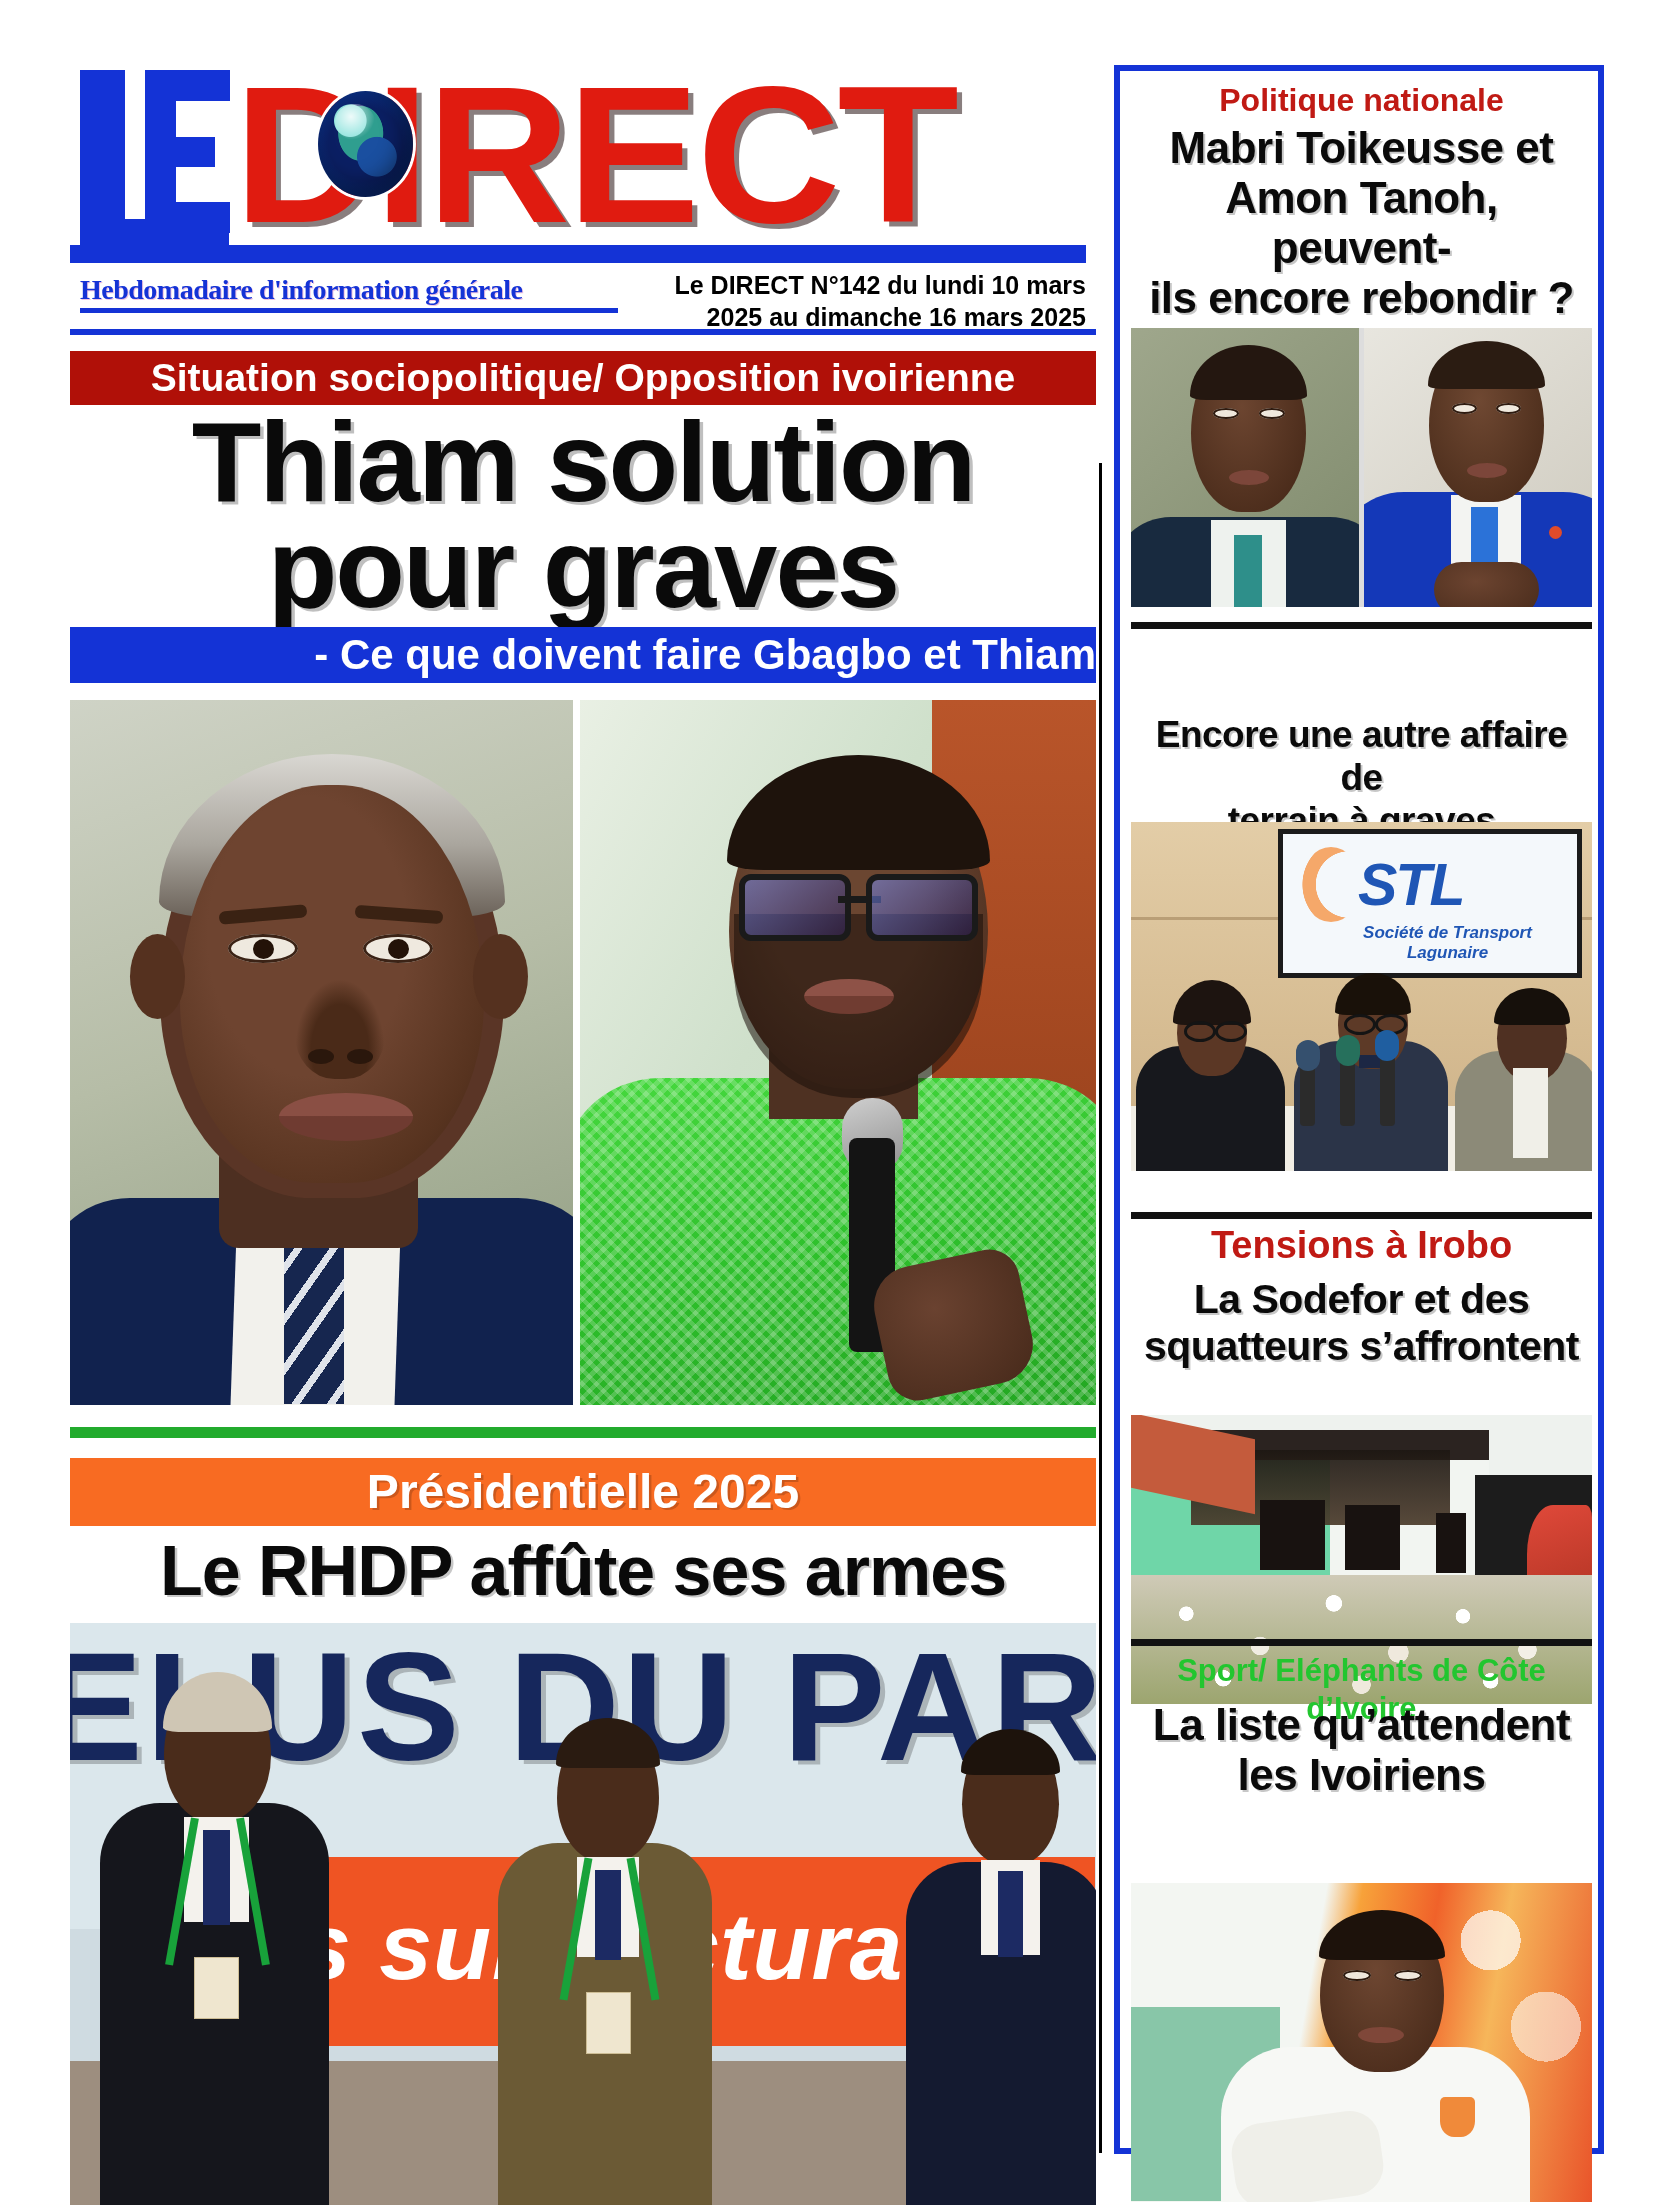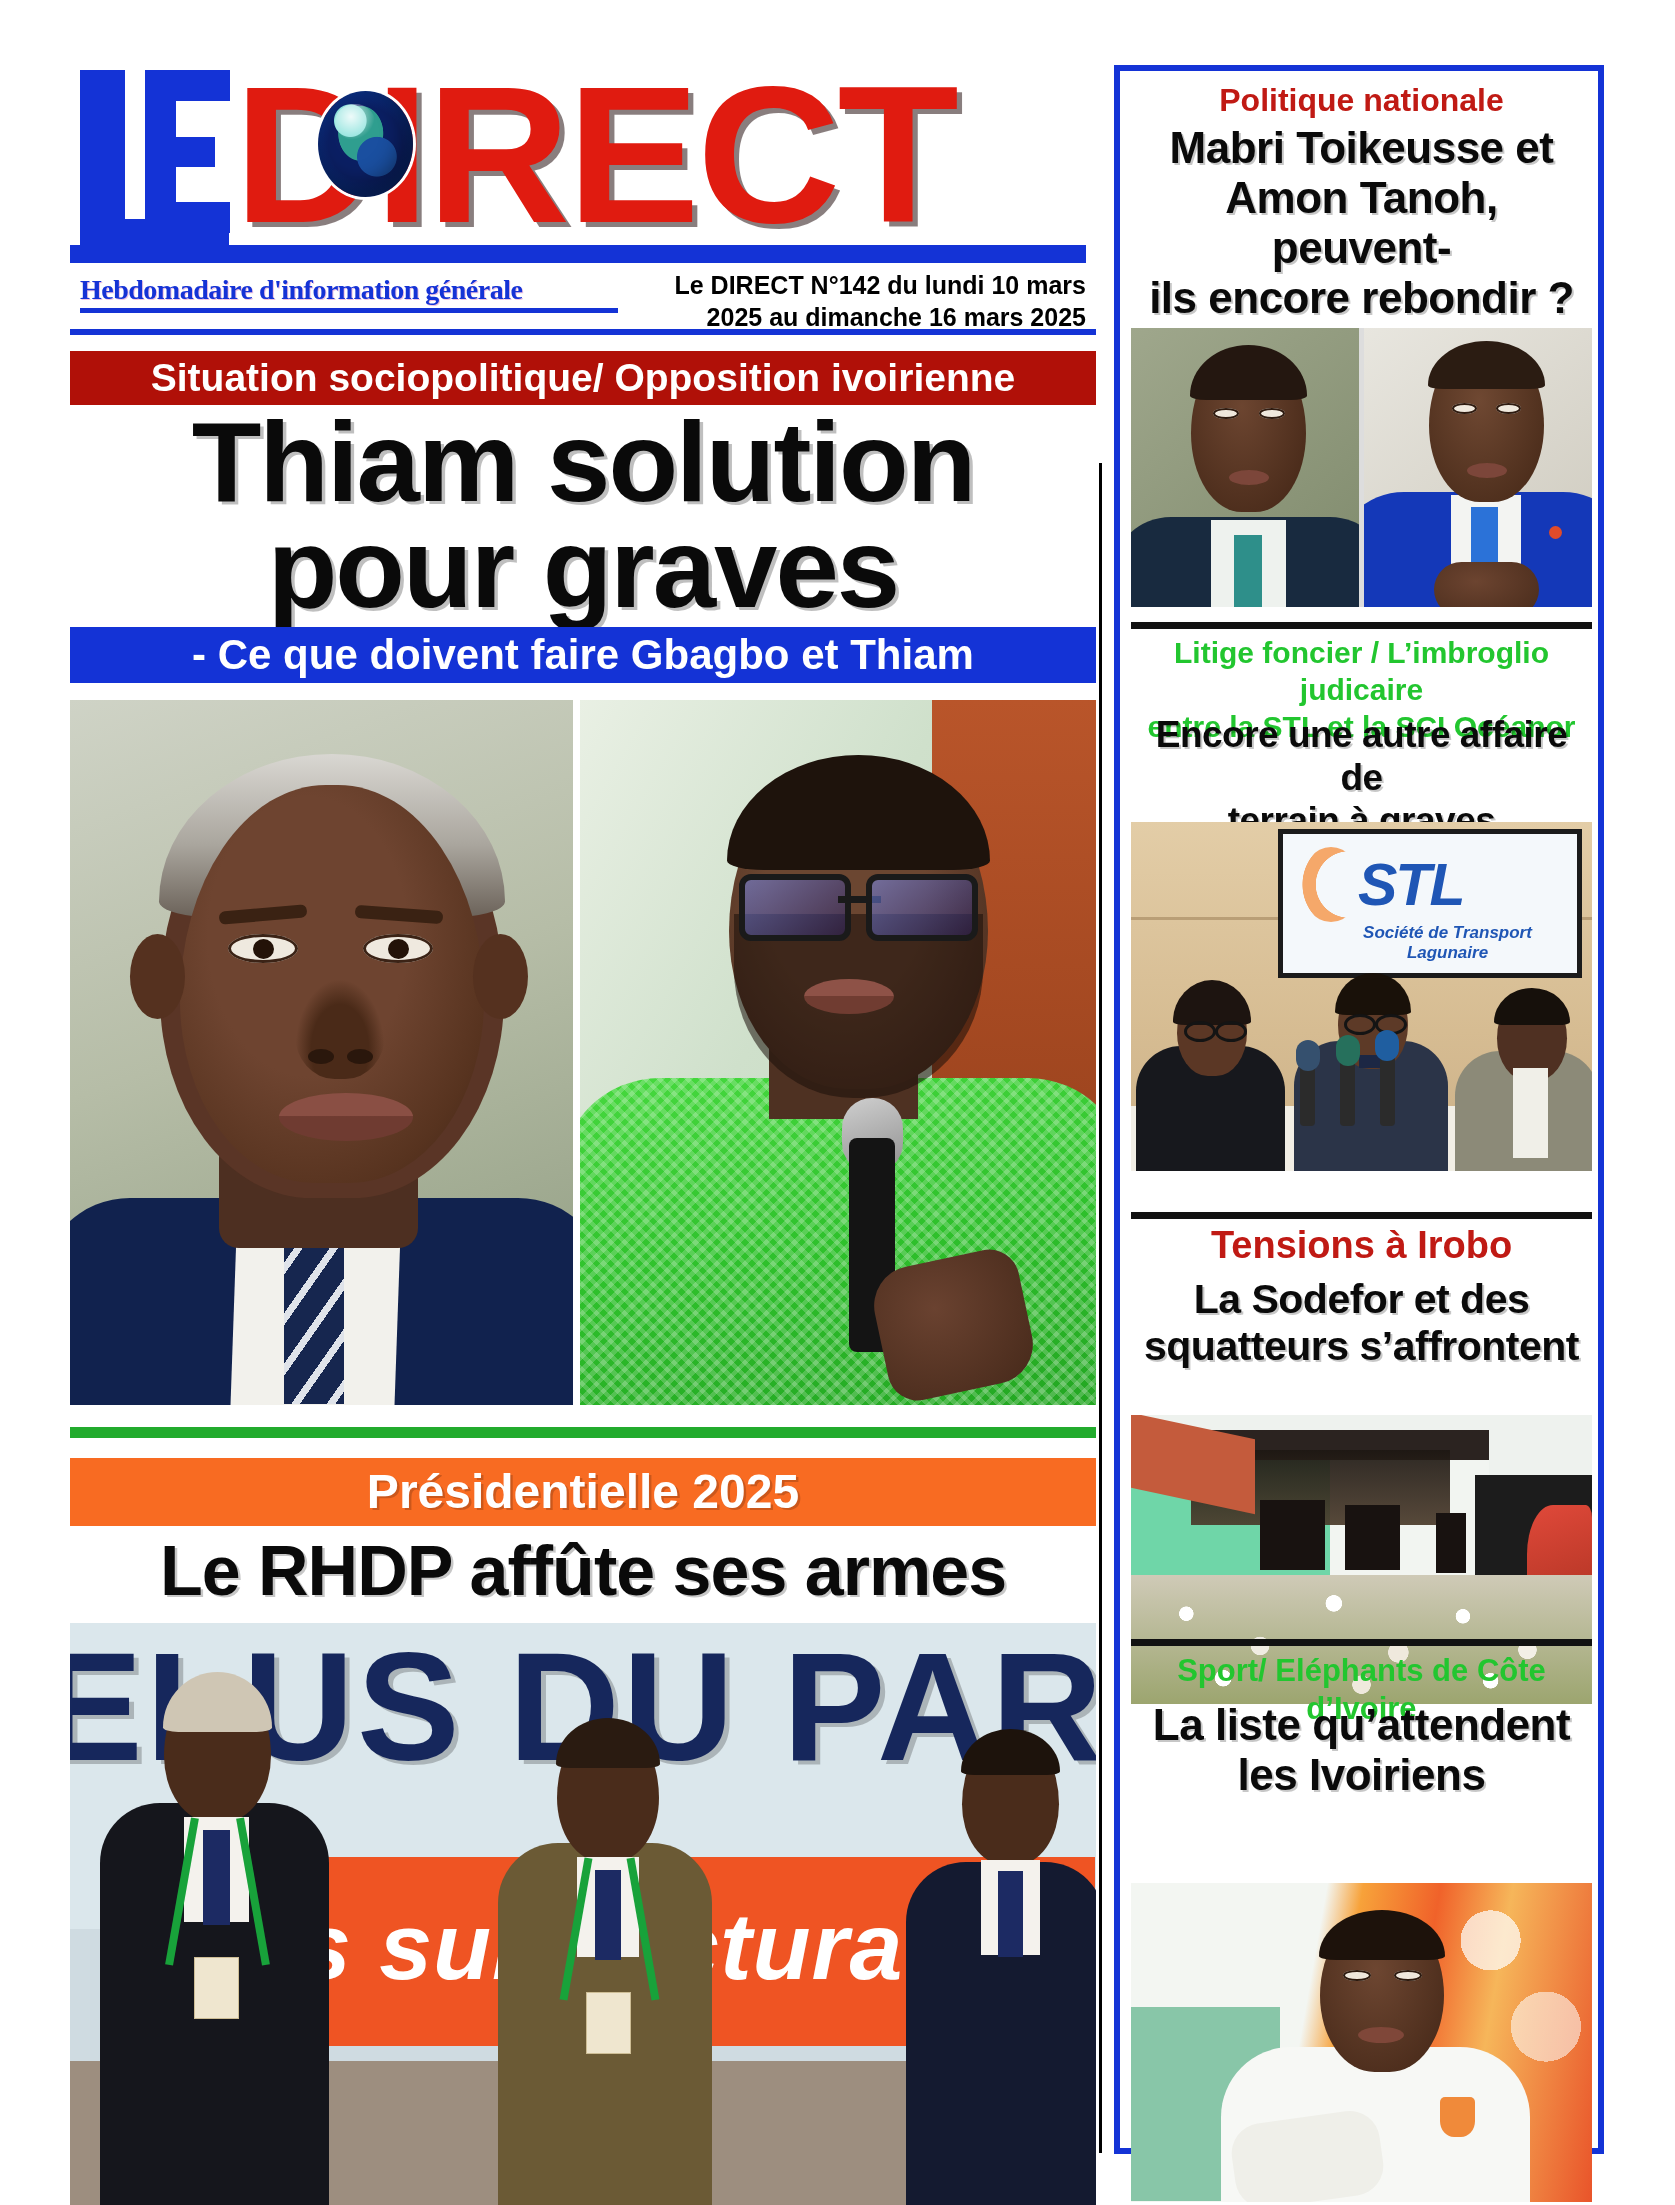--- a/index.html
+++ b/index.html
@@ -86,21 +86,21 @@
     letter-spacing:-2px;
     text-shadow:3.5px 3px 0 rgba(0,0,0,.25);
   }
 
   
   #subbar-main{
     position:absolute;left:0;top:567px;width:1026px;height:56px;background:#1433d6;
   }
   #subbar-main span{
     display:block;color:#fff;font-weight:bold;font-size:42px;line-height:56px;
-    font-family:"Liberation Sans Narrow","Liberation Sans",sans-serif;text-align:center;
+    font-family:"Liberation Sans Narrow","Liberation Sans",sans-serif;text-align:right;
   }
 
   
   #photos-main{position:absolute;left:0;top:640px;width:1026px;height:705px;display:flex;gap:7px;}
   .photo{position:relative;overflow:hidden;background:#ddd;}
   #photo-gbagbo{width:503px;height:705px;}
   #photo-thiam{width:516px;height:705px;}
 
   
   .pg-bg{position:absolute;inset:0;background:linear-gradient(160deg,#cfd3c6 0%,#b6bda7 45%,#8d9a7e 100%);}
@@ -481,24 +481,20 @@
         <div class="da-head"></div>
           <div class="da-hair"></div>
         <div class="da-eyeL"></div>
           <div class="da-eyeR"></div>
           <div class="da-lip"></div>
         <div class="da-hands"></div>
       </div>
     </div>
 
     <div class="black-rule" style="top:551px;"></div>
-    <div class="side-pad kicker-green" style="top:563px;font-size:30px;line-height:37px;">
-      <div>Litige foncier / L’imbroglio judicaire</div>
-      <div>entre la STL et la SCI Océanor</div>
-    </div>
     <div class="side-pad side-head" style="top:642px;font-size:37px;line-height:43px;">
       <div>Encore une autre affaire de</div>
       <div>terrain à graves conséquences</div>
     </div>
 
     <div class="side-photo" id="photo-stl">
       <div class="stl-wall"></div>
       <div class="stl-screen">
         <div class="stl-arc"></div>
         <div class="stl-logo"><span>STL</span></div>

